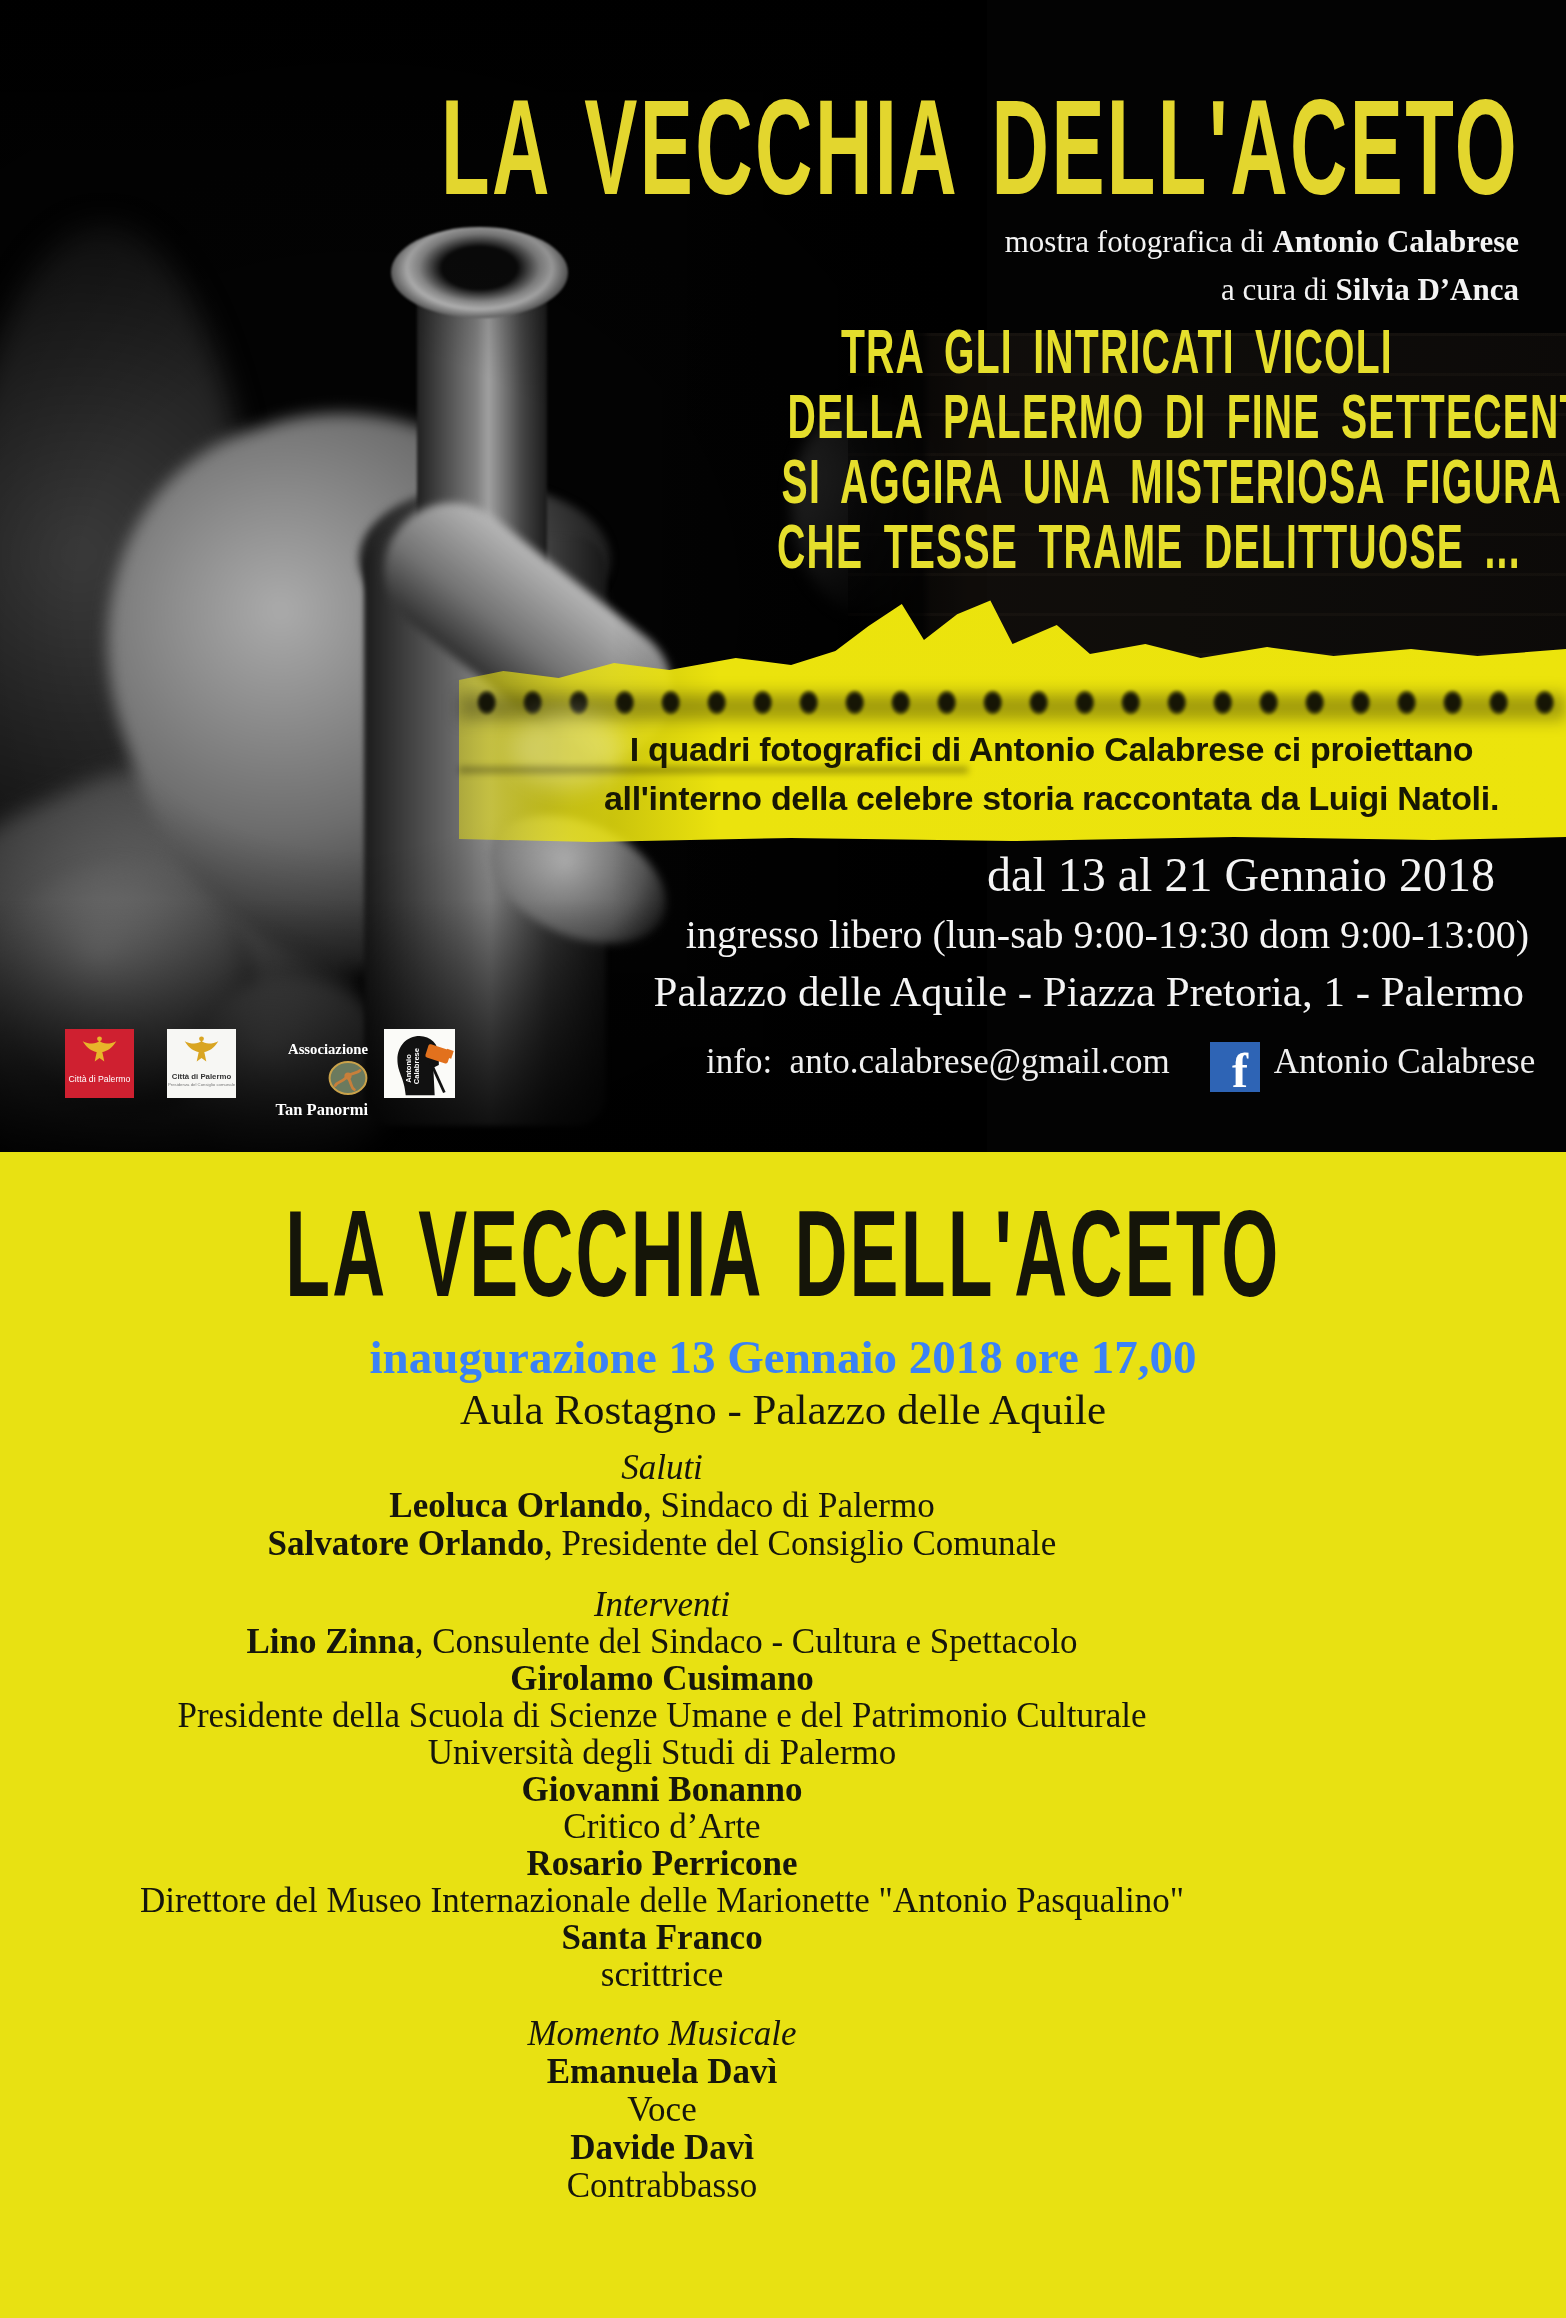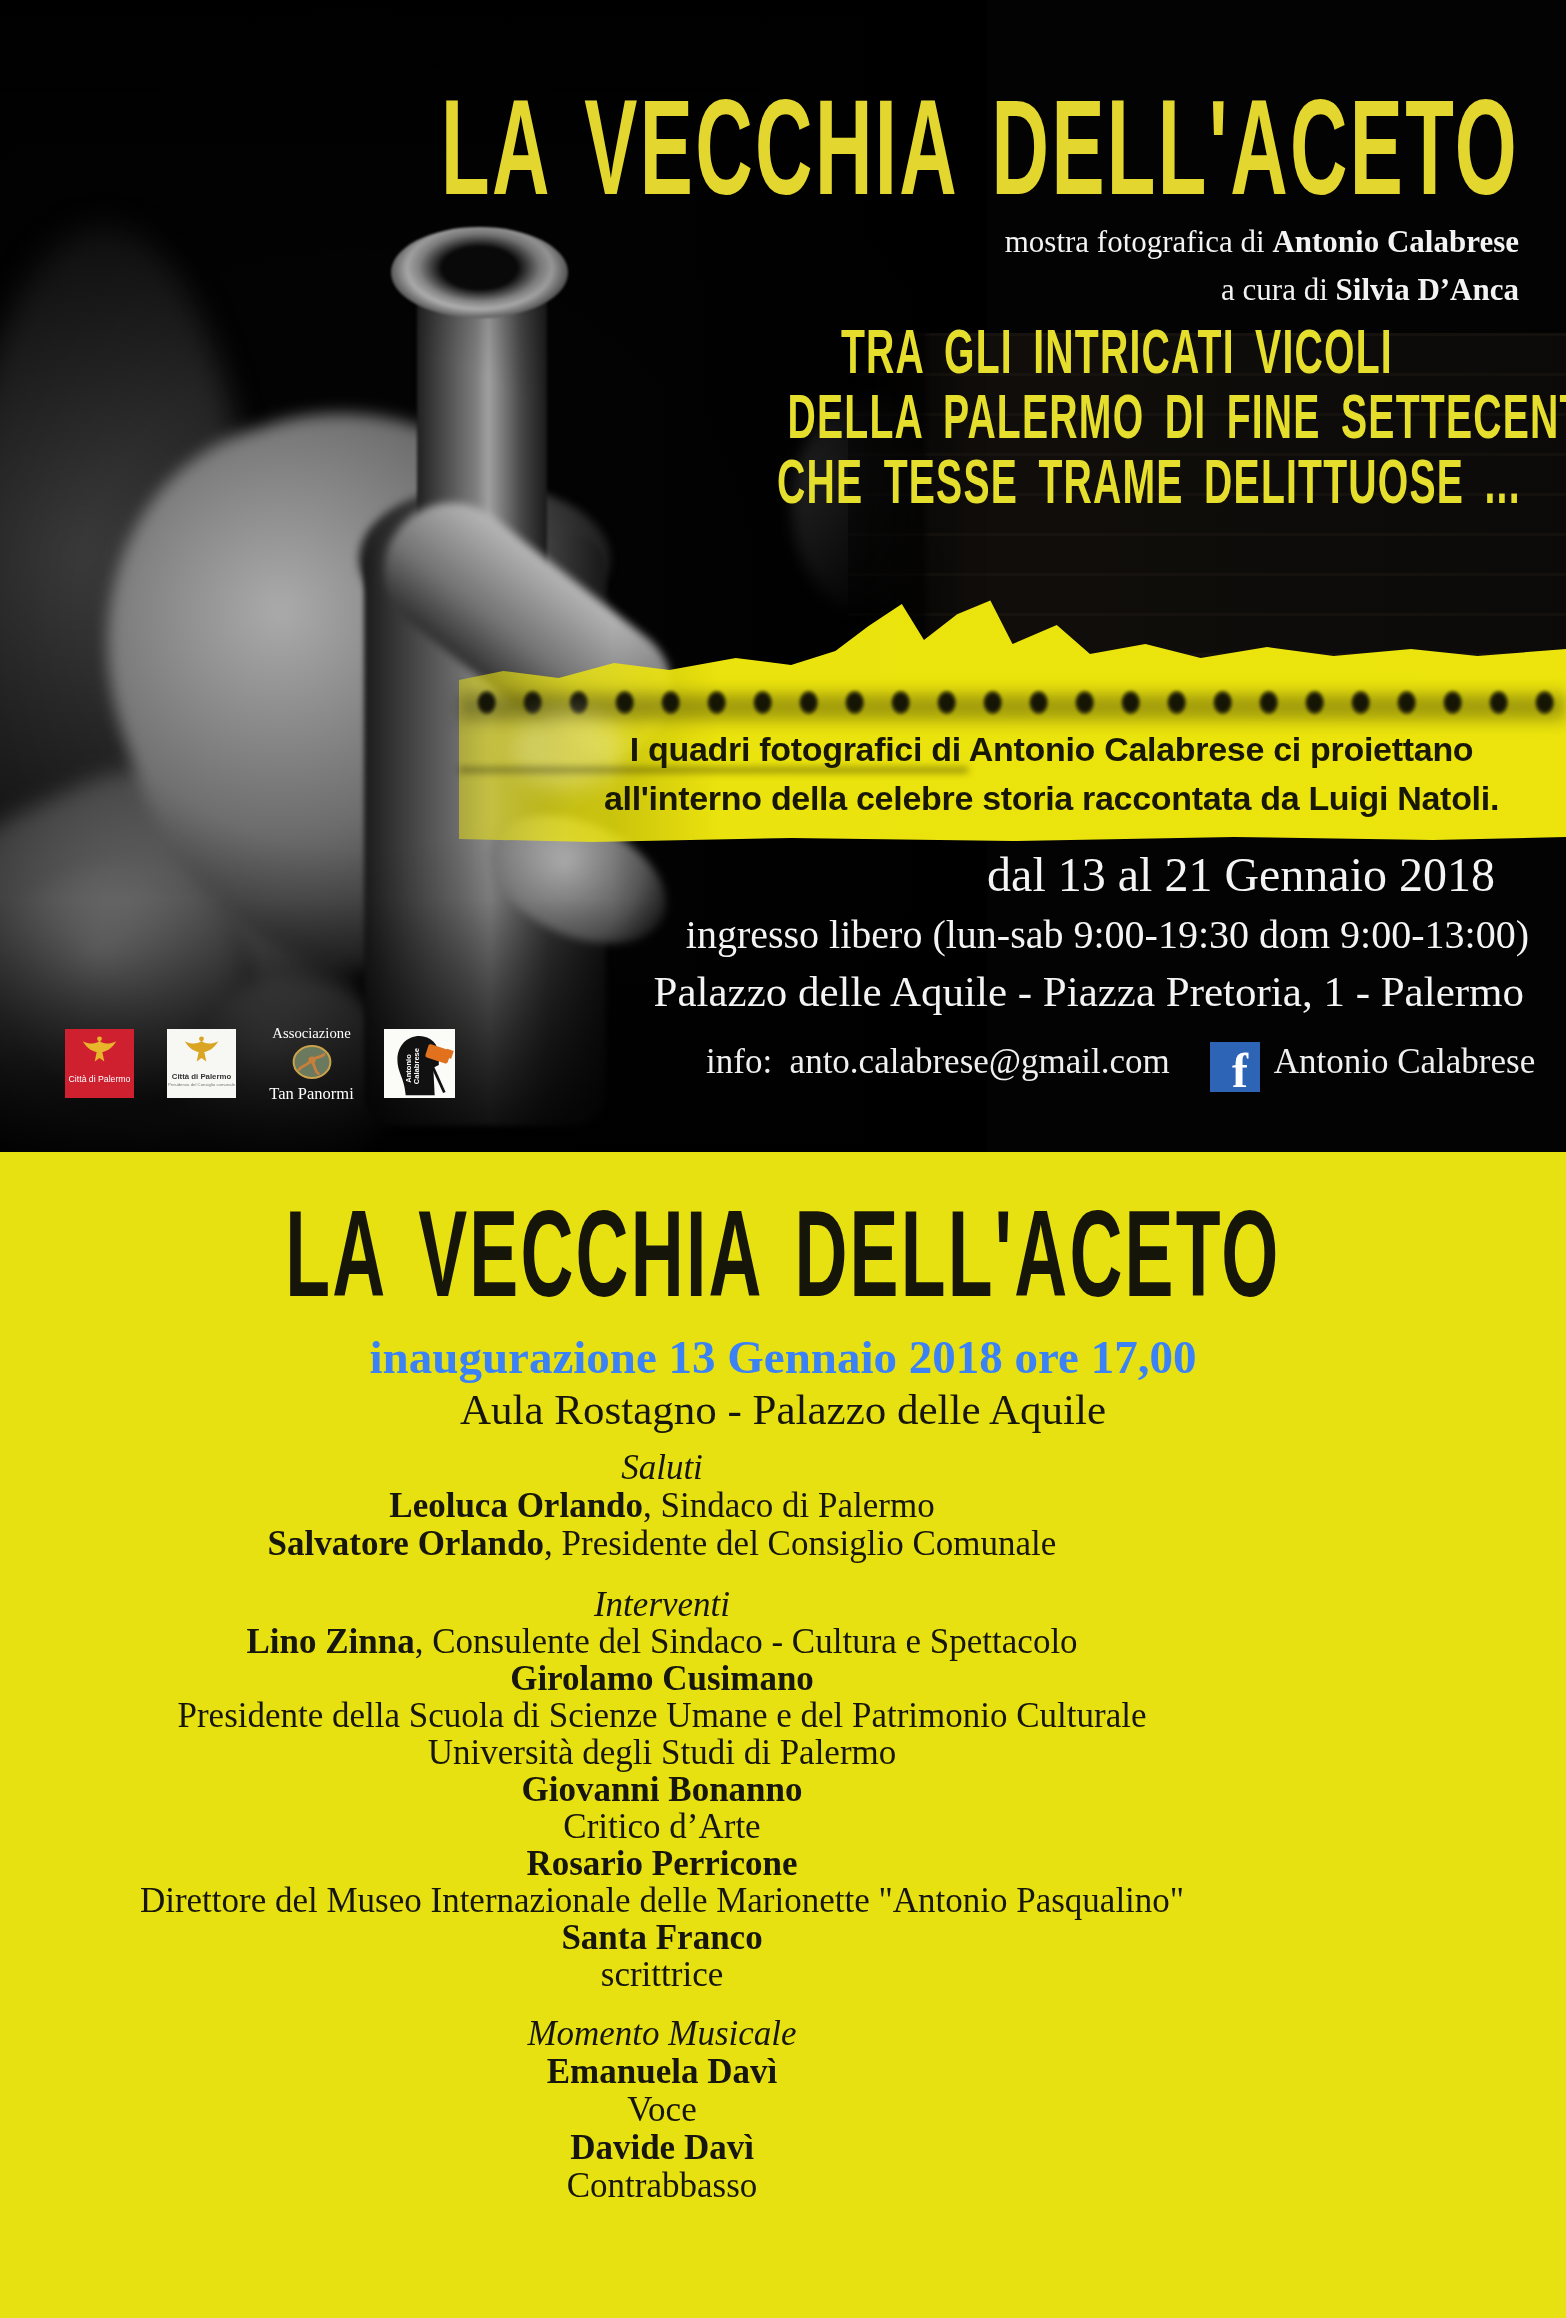--- a/index.html
+++ b/index.html
@@ -88,22 +88,22 @@
 
   
   .logos{position:absolute;left:0;top:1026px;height:78px;z-index:5;}
   .logo{position:absolute;overflow:hidden;}
   .logo-red{left:65px;top:2.6px;width:69px;height:69px;background:#cf2030;display:flex;flex-direction:column;align-items:center;}
   .logo-red .cap{color:#fff;font-family:"Liberation Sans",sans-serif;font-size:8.7px;margin-top:1.7px;}
   .logo-white{left:167px;top:2.6px;width:69px;height:69px;background:#f7f7f4;display:flex;flex-direction:column;align-items:center;}
   .logo-white .cap{color:#333;font-family:"Liberation Sans",sans-serif;font-weight:700;font-size:7.8px;}
   .logo-white .sub{color:#777;font-family:"Liberation Sans",sans-serif;font-size:4.3px;margin-top:0.9px;}
   .eagle{width:47px;height:40px;margin-top:3.5px;}
-  .logo-tan{left:255px;top:0;width:113px;height:76px;text-align:center;color:#fff;
-    font-family:"Liberation Serif",serif;font-weight:400;}
+  .logo-tan{left:255px;top:16px;width:113px;height:76px;text-align:right;color:#fff;
+    font-family:"Liberation Serif",serif;font-weight:700;}
   .logo-tan .t1{font-size:14.7px;line-height:15.6px;}
   .logo-tan .t2{font-size:16.5px;line-height:17.3px;position:absolute;bottom:0;width:100%;}
   .trinacria{width:40px;height:36px;margin:2.6px auto 0;}
   .logo-ac{left:384px;top:2.6px;width:71px;height:69px;background:#fbfbf8;}
   .logo-ac svg{width:100%;height:100%;}
 
   
   .yellow{position:absolute;left:0;top:1152px;width:1566px;height:1167px;background:#e8e112;z-index:6;color:#12120a;}
   .btitle{position:absolute;left:0;top:1206px;width:1566px;height:95px;line-height:95px;text-align:center;color:#151509;z-index:7;}
   .btitle .stencil{font-size:94px;transform:scale(.78,1.3);transform-origin:center;}
@@ -141,20 +141,21 @@
     <span class="stencil">LA VECCHIA DELL'ACETO</span>
   </div>
   <div class="subtitle">
     <div><span>mostra fotografica di </span><b>Antonio Calabrese</b></div>
     <div><span>a cura di </span><b>Silvia D’Anca</b></div>
   </div>
 
   <div class="tagline">
     <div class="tl"><span class="stencil">TRA GLI INTRICATI VICOLI</span></div>
     <div class="tl"><span class="stencil">DELLA PALERMO DI FINE SETTECENTO</span></div>
+    <div class="tl"><span class="stencil">SI AGGIRA UNA MISTERIOSA FIGURA</span></div>
     <div class="tl"><span class="stencil">CHE TESSE TRAME DELITTUOSE ...</span></div>
   </div>
 
   <div class="film-band">
     <div class="band-bg"></div>
     <div class="perf-streak"></div>
     <div class="perfs"></div>
     <div class="band-light"></div>
     <div class="band-smear"></div>
     <div class="band-text">

